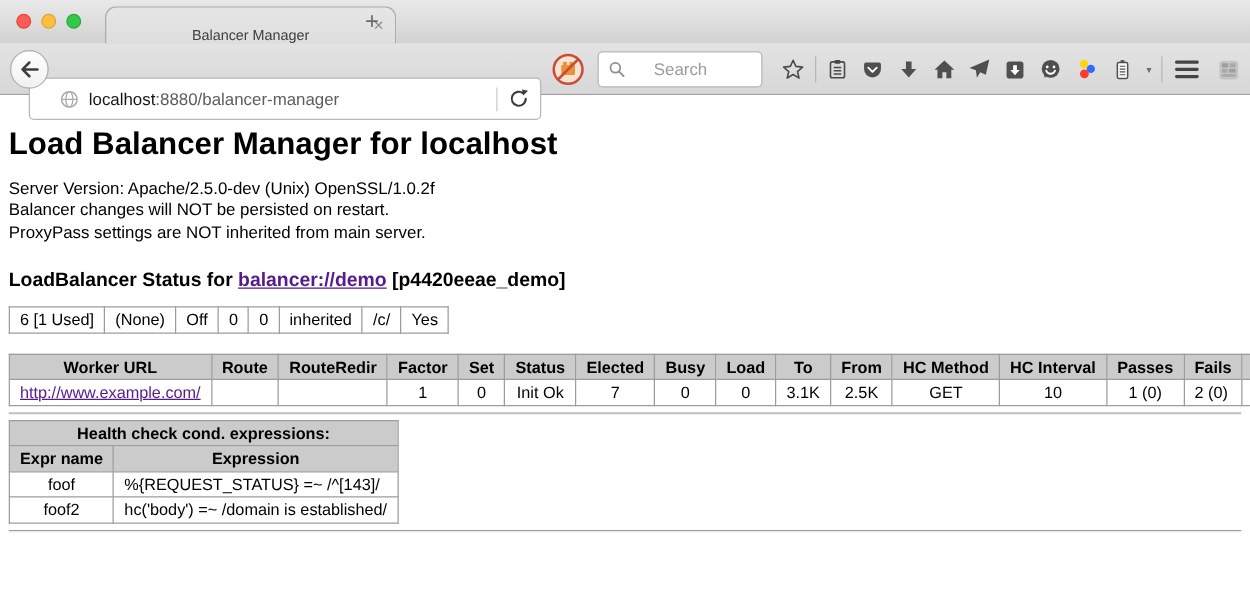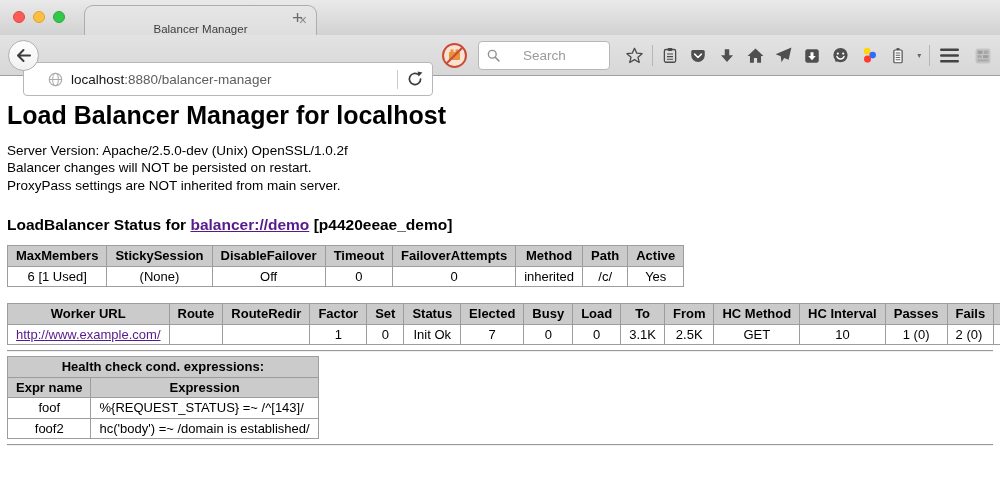--- a/index.html
+++ b/index.html
@@ -228,30 +228,20 @@
   <div class="info">
     <div>Server Version: Apache/2.5.0-dev (Unix) OpenSSL/1.0.2f</div>
     <div>Balancer changes will NOT be persisted on restart.</div>
     <div>ProxyPass settings are NOT inherited from main server.</div>
   </div>
 
   <div class="status-line"><span>LoadBalancer Status for </span><a href="#" class="vlink">balancer://demo</a><span> [p4420eeae_demo]</span></div>
 
   <table class="tbl">
     <tbody>
-        <tr>
-      <th>MaxMembers</th>
-      <th>StickySession</th>
-      <th>DisableFailover</th>
-      <th>Timeout</th>
-      <th>FailoverAttempts</th>
-      <th>Method</th>
-      <th>Path</th>
-      <th>Active</th>
-    </tr>
     <tr>
       <td>6 [1 Used]</td>
       <td>(None)</td>
       <td>Off</td>
       <td>0</td>
       <td>0</td>
       <td>inherited</td>
       <td>/c/</td>
       <td>Yes</td>
     </tr>

